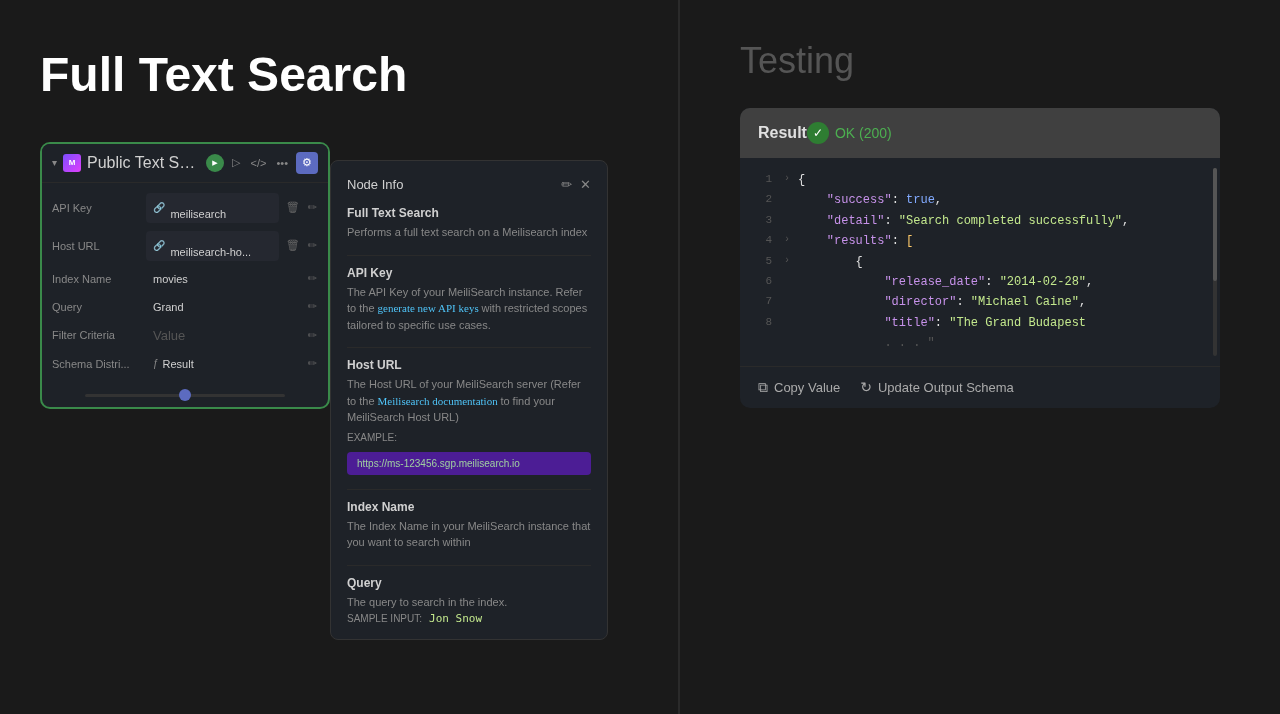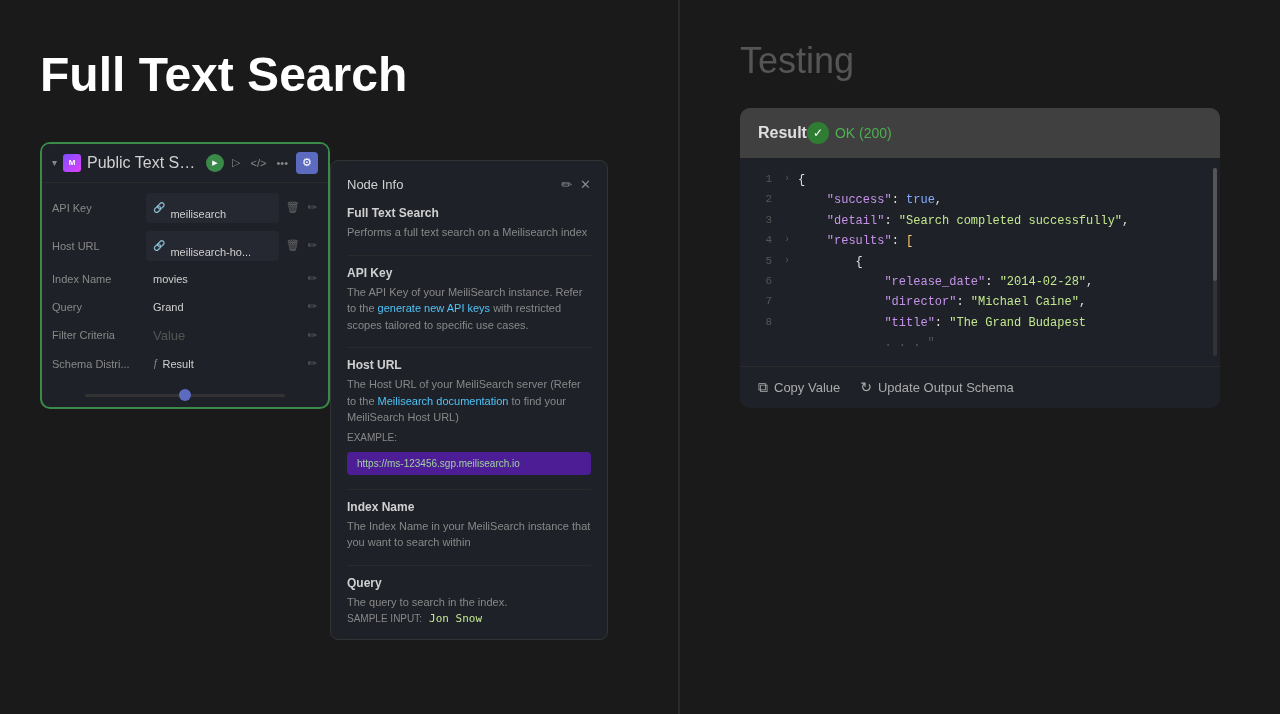--- a/index.html
+++ b/index.html
@@ -302,20 +302,21 @@
 
     .info-section-desc {
       font-size: 11px;
       color: #888;
       line-height: 1.5;
     }
 
     .info-link {
       color: #4fc3f7;
       text-decoration: none;
+      font-family: Liberation Serif, serif;
     }
 
     .info-divider {
       border: none;
       border-top: 1px solid #2a2a2a;
       margin: 10px 0;
     }
 
     .info-code-box {
       background: #4c1d95;

